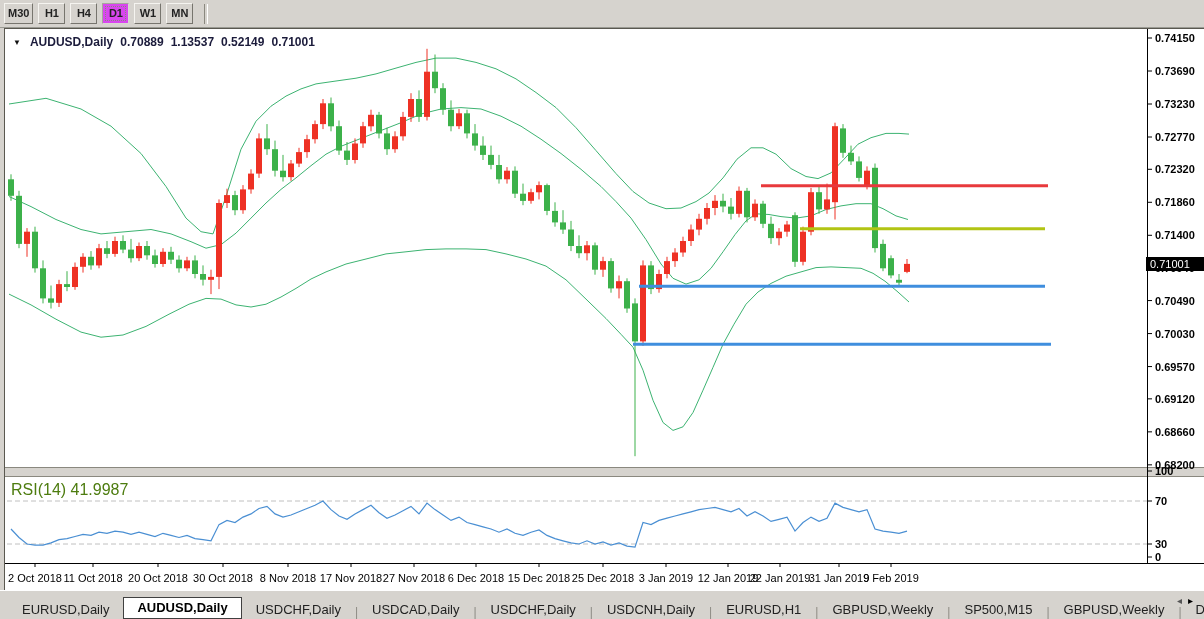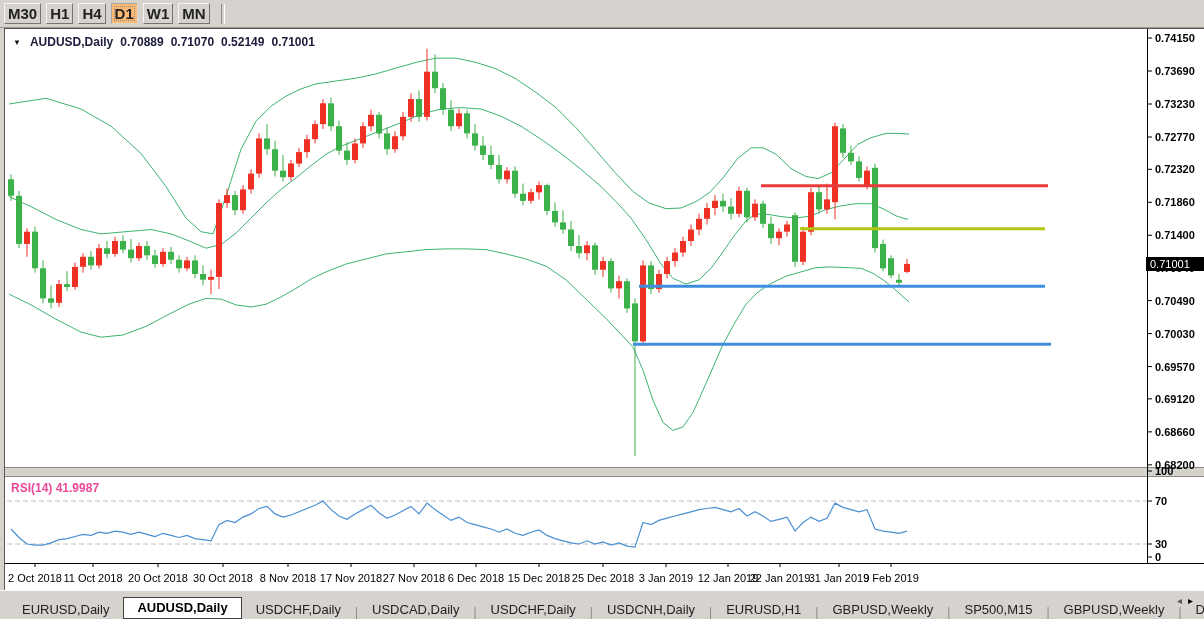--- a/index.html
+++ b/index.html
@@ -1,33 +1,33 @@
 <!DOCTYPE html>
 <html><head>
 <meta charset="utf-8">
 <style>
   html,body{margin:0;padding:0;width:1204px;height:619px;overflow:hidden;
     background:#d6d3ce;font-family:"Liberation Sans",sans-serif;}
   
   #toolbar{position:absolute;left:0;top:0;width:1204px;height:28px;background:#d6d3ce;
     border-bottom:1px solid #9a9a93;box-sizing:border-box;display:flex;align-items:center;padding-left:4px;}
   .tf-btn{height:21px;min-width:27px;margin-right:5px;background:#d6d3ce;color:#222;
-    font-size:15px;font-weight:bold;text-align:center;line-height:19px;padding:0 3px;
+    font-size:11px;font-weight:bold;text-align:center;line-height:19px;padding:0 3px;
     border:1px solid;border-color:#f5f4f0 #77756e #77756e #f5f4f0;box-sizing:border-box;cursor:default;}
-  .tf-btn.active{background:#fdba74;border-color:#a7a59e #d9d7d2 #d9d7d2 #a7a59e;
+  .tf-btn.active{background:#d946ef;border-color:#a7a59e #d9d7d2 #d9d7d2 #a7a59e;
     outline:1px dotted #8a887f;outline-offset:-4px;}
   .tb-sep{width:2px;height:20px;margin:0 6px;border-left:1px solid #8a887f;border-right:1px solid #fff;}
   
   #chart-window{position:absolute;left:4px;top:28px;width:1199px;height:562px;background:#fff;
     border:1px solid #5a5850;box-sizing:content-box;}
   #plot{position:absolute;left:0;top:0;}
   #chart-title{position:absolute;left:8px;top:6px;font-size:12px;font-weight:bold;color:#1b1b3b;
     display:flex;align-items:center;gap:7px;white-space:nowrap;}
   #chart-title .caret{font-size:8px;color:#111;margin-right:2px;}
-  #rsi-title{position:absolute;left:6px;top:452px;font-size:12px;font-weight:bold;color:#ec4899;white-space:nowrap;}
+  #rsi-title{position:absolute;left:6px;top:452px;font-size:16px;font-weight:normal;color:#4d7c0f;white-space:nowrap;}
   .price-badge{position:absolute;left:1141px;width:58px;height:14px;background:#000;color:#fff;
     font-size:11px;line-height:14px;padding-left:4px;box-sizing:border-box;}
   
   #tabbar{position:absolute;left:0;top:590px;width:1204px;height:29px;background:#d6d3ce;
     border-top:1px solid #fff;box-sizing:border-box;display:flex;align-items:flex-end;padding:1px 0 0 8px;}
   .tab{font-size:13px;color:#222;padding:3px 14px 2px 14px;white-space:nowrap;cursor:default;}
   .tab.active{background:#fff;border:1px solid #404040;font-weight:bold;color:#000;padding:2px 13px 3px 13px;}
   .tab-sep{color:#8d8b84;font-size:12px;padding-top:3px;}
   #tab-arrows{position:absolute;right:5px;top:595px;font-size:10px;color:#000;letter-spacing:6px;cursor:default;}
   #tab-arrows .dim{color:#555;}
@@ -354,21 +354,21 @@
       <text x="779" y="581" font-size="11" fill="#000" text-anchor="middle">22 Jan 2019</text>
       <line x1="838" y1="562" x2="838" y2="566" stroke="#000"></line>
       <text x="838" y="581" font-size="11" fill="#000" text-anchor="middle">31 Jan 2019</text>
       <line x1="890" y1="562" x2="890" y2="566" stroke="#000"></line>
       <text x="890" y="581" font-size="11" fill="#000" text-anchor="middle">9 Feb 2019</text>
     </svg>
   <div id="chart-title">
     <span class="caret">▼</span>
     <span>AUDUSD,Daily</span>
     <span>0.70889</span>
-    <span>0.71070</span>
+    <span>1.13537</span>
     <span>0.52149</span>
     <span>0.71001</span>
   </div>
   <div id="rsi-title">RSI(14) 41.9987</div>
   <div class="price-badge" id="price-badge" style="top: 228px;">0.71001</div>
 </div>
 
 <div id="tabbar">
     <div class="tab">EURUSD,Daily</div>
     <div class="tab active">AUDUSD,Daily</div>

